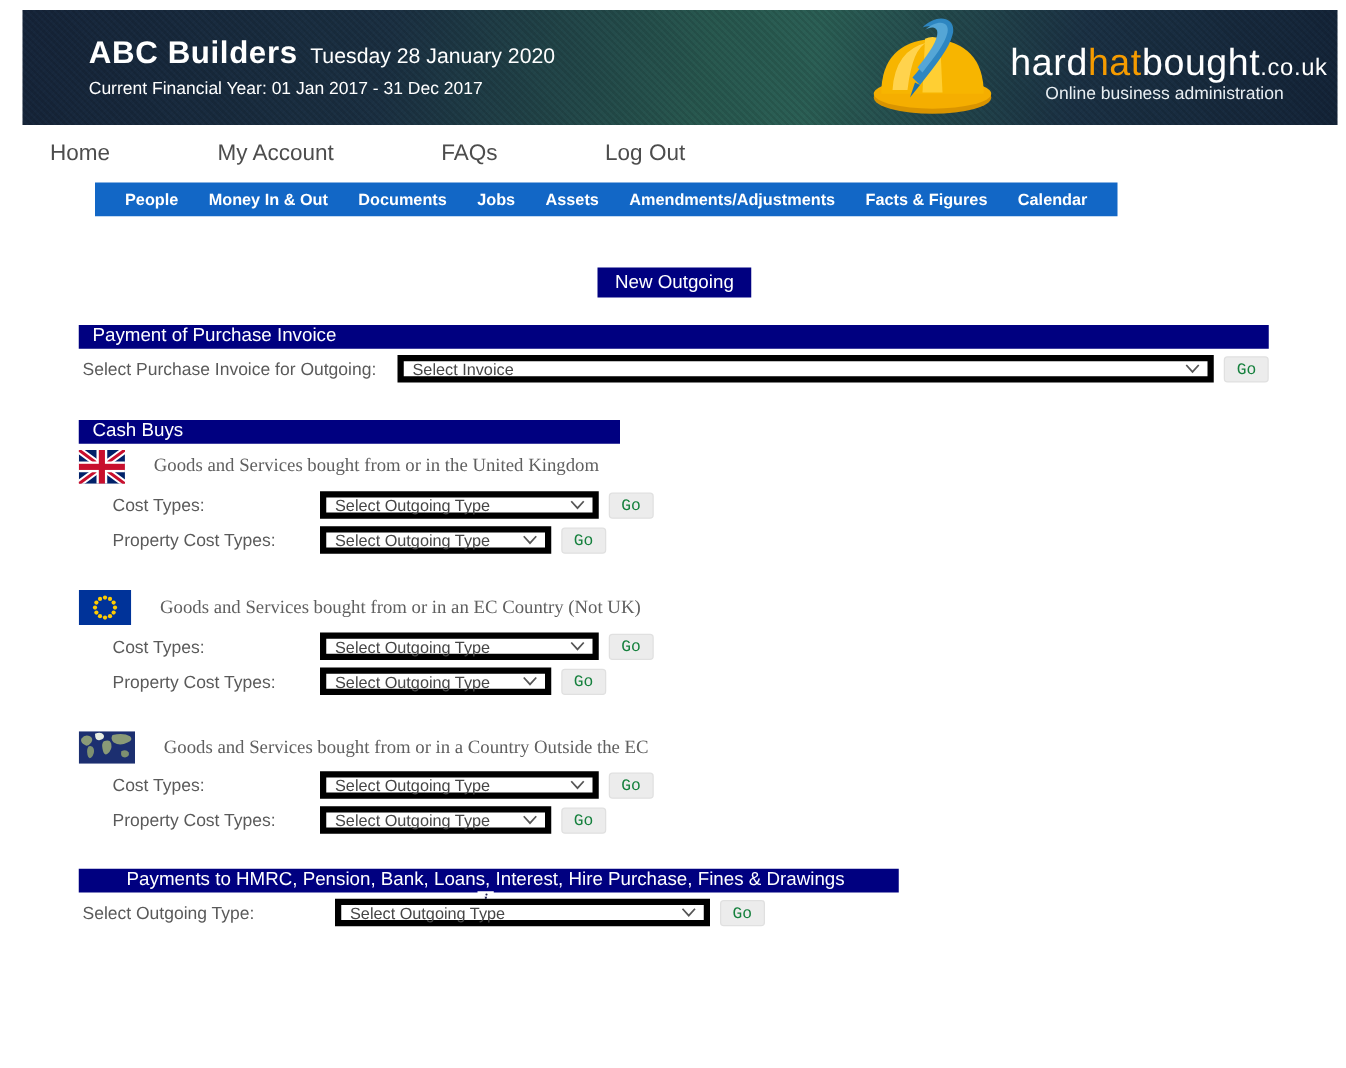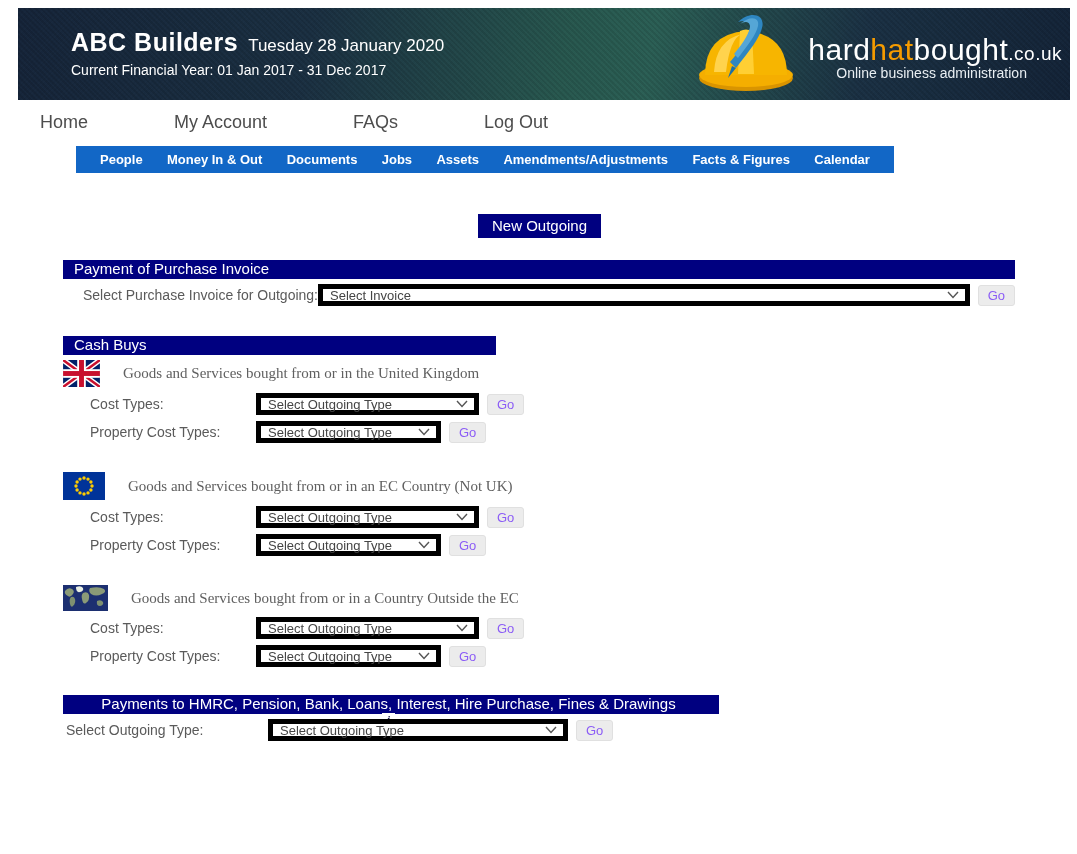--- a/index.html
+++ b/index.html
@@ -52,25 +52,25 @@
                 display:flex; align-items:center; justify-content:center; cursor:pointer; }
 
   .form-row { display:flex; align-items:center; margin-top:5px; padding-left:3px; font-size:14px; }
   .form-row .lbl { flex:none; }
 
   
   .sel { height:22px; border:5px solid #000000; background:#fff; display:flex;
          align-items:center; justify-content:space-between; padding:0 6px 0 7px;
          font-size:13px; color:#454545; cursor:pointer; }
   .sel .chev svg { display:block; }
-  .go-btn { margin-left:8px; height:21px; padding:0 9px; background:#ececec; color:#8b5cf6;
+  .go-btn { margin-left:8px; height:21px; padding:0 9px; background:#ececec; color:#15803d;
             border:1px solid #e0e0e0; border-radius:3px; font-size:13px; cursor:pointer;
-            font-family:Liberation Sans, sans-serif; }
-
-  .lbl-wide { width:252px;text-align:right; }
+            font-family:Liberation Mono, monospace; }
+
+  .lbl-wide { width:252px; }
   .sel-invoice { width:657px; }
   .lbl-cash { width:166px; }
   .sel-cost { width:223px; }
   .sel-prop { width:185px; }
   .lbl-pay { width:202px; }
   .sel-pay { width:300px; }
 
   .flag-row { display:flex; align-items:center; gap:23px; margin-top:5px; font-size:15px; color:#606060;font-family:Liberation Serif, serif; }
   .flag-row svg { display:block; }
   .cash-group { margin-top:29px; }

